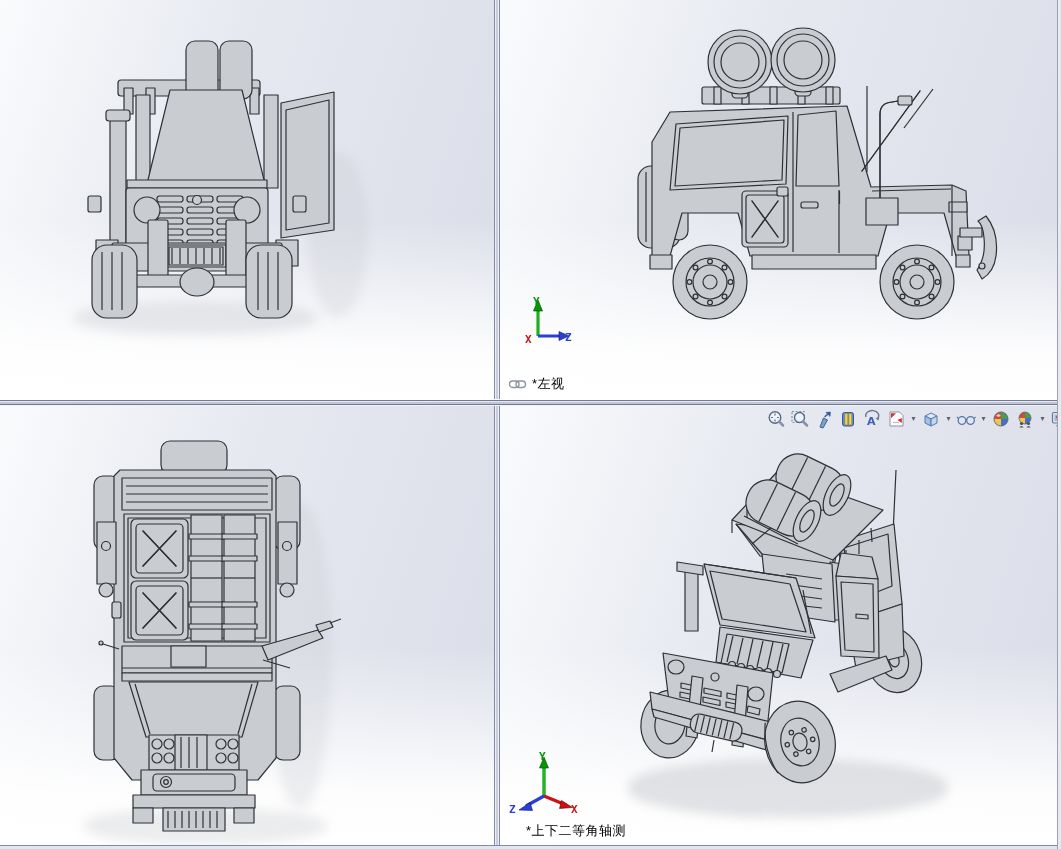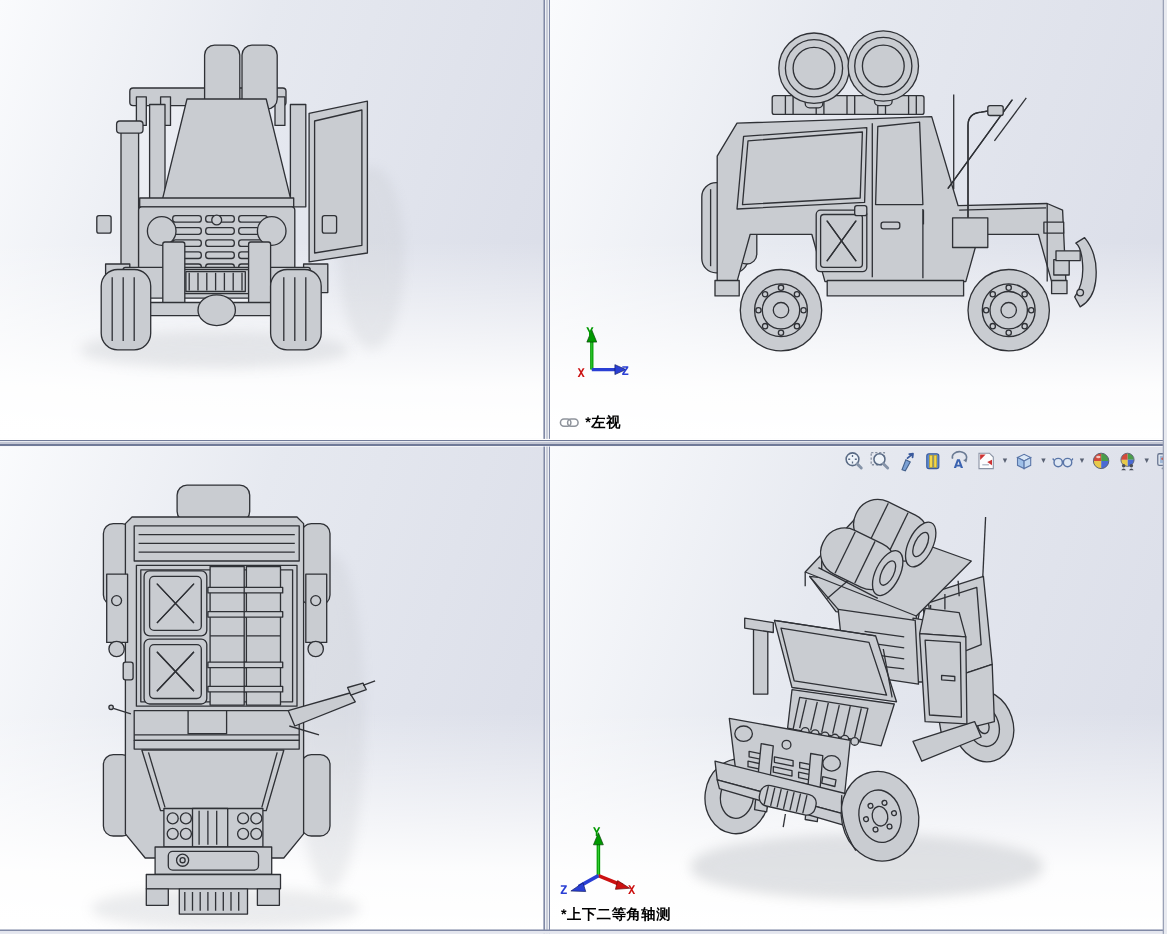--- a/index.html
+++ b/index.html
@@ -15,22 +15,22 @@
   .pane-br{left:500px;top:406px;width:561px;height:439px;}
   .vsplit{position:absolute;left:494px;top:0;width:6px;height:849px;z-index:4;
     background:linear-gradient(to right,#8089a6 0 1px,#eef0f5 1px 2px,#c9cdd9 2px 4px,#eef0f5 4px 5px,#8089a6 5px 6px);}
   .hsplit{position:absolute;left:0;top:399px;width:1061px;height:7px;z-index:4;
     background:linear-gradient(to bottom,#ffffff 0 1px,#707a98 1px 2px,#e8eaf0 2px 3px,#c2c6d4 3px 5px,#707a98 5px 6px,#f2f3f7 6px 7px);}
   .bborder{position:absolute;left:0;top:845px;width:1061px;height:4px;z-index:5;
     background:linear-gradient(to bottom,#8089a6 0 1px,#e4e6ee 1px 4px);}
   .rborder{position:absolute;left:1057px;top:0;width:4px;height:849px;z-index:5;
     background:linear-gradient(to right,#9aa1b6 0 1px,#e8eaf0 1px 4px);}
   .view-label{position:absolute;left:8px;bottom:6px;display:flex;align-items:center;gap:5px;
-    color:#000;font-size:13px;font-weight:700;letter-spacing:.5px;z-index:3;justify-content:space-between;}
-  .pane-br .view-label{left:10px;bottom:5px;}
+    color:#000;font-size:13px;font-weight:400;letter-spacing:.5px;z-index:3;justify-content:space-between;}
+  .pane-br .view-label{left:26px;bottom:5px;}
   .triad{position:absolute;z-index:3;}
   .triad text{font-family:"DejaVu Sans Mono","Liberation Mono",monospace;font-size:11px;font-weight:bold;}
   .hud{position:absolute;top:2px;right:-10px;display:flex;align-items:center;gap:2px;z-index:3;}
   .tbtn{width:22px;height:22px;display:flex;align-items:center;justify-content:center;border-radius:3px;}
   .dd{font-size:8px;color:#5a6274;width:9px;text-align:center;line-height:22px;}
   
   .draw rect,.draw circle,.draw ellipse,.draw polygon,.draw path,.draw line{
     stroke:#2f3136;stroke-width:1.2;stroke-linejoin:round;fill:#c9ccd1;}
   .draw line,.draw .fN{fill:none;}
   .fA{fill:#c9ccd1}.fB{fill:#d6d9dd}.fC{fill:#b7bac0}.fD{fill:#2e2f33}

